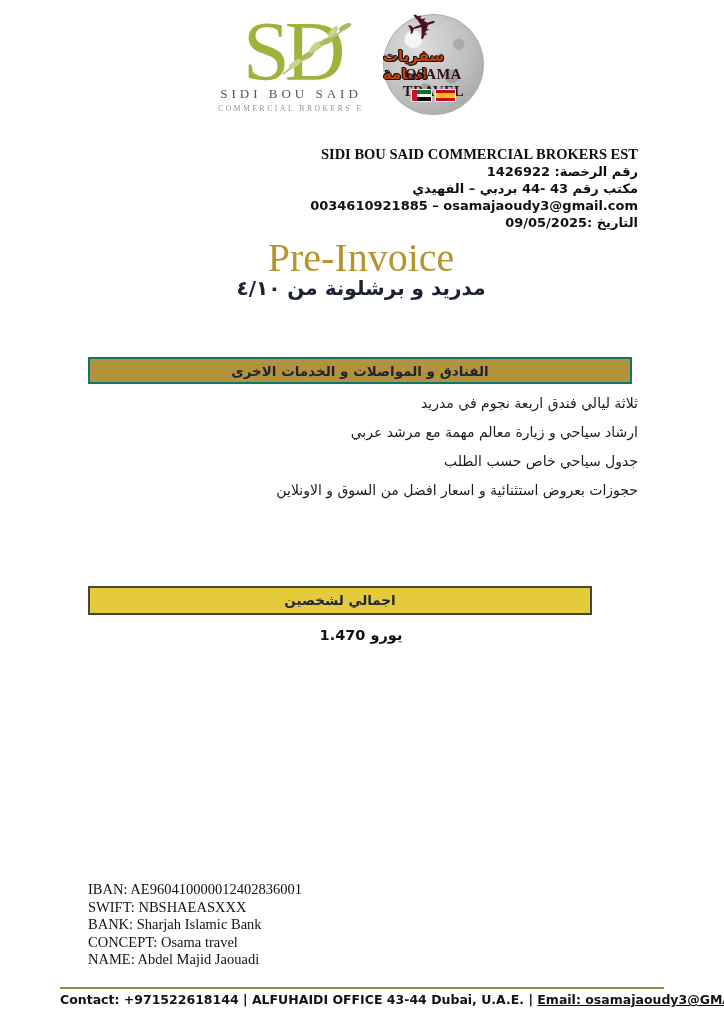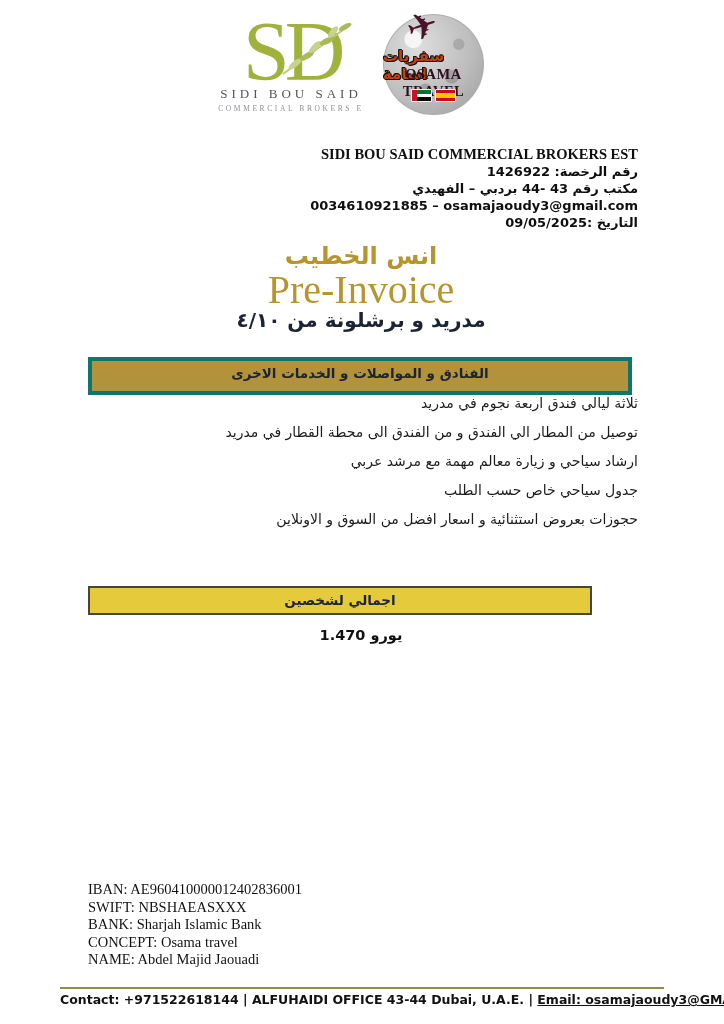--- a/index.html
+++ b/index.html
@@ -60,22 +60,22 @@
   .hdr-company{font-family:"Liberation Serif",serif;font-weight:bold;font-size:14.5px;color:#0f0f0f;}
   .hdr-line{font-weight:bold;font-size:13px;color:#0f0f0f;}
 
   
   .title-block{position:absolute;left:88px;top:240px;width:546px;text-align:center;}
   .client-name{font-weight:bold;font-size:24px;line-height:32px;color:var(--accent-gold);}
   .doc-type{font-family:Liberation Serif, serif;font-size:40px;line-height:36px;color:var(--accent-gold);}
   .trip-line{font-weight:bold;font-size:20px;line-height:25px;color:var(--heading-navy);}
 
   
-  .banner1{position:absolute;left:88px;top:357px;width:544px;height:38px;
-    background:var(--banner1-bg);border:4px solid #0f766e;
+  .banner1{position:absolute;left:88px;top:357px;width:544px;height:27px;
+    background:var(--banner1-bg);border:2px solid #0f766e;
     text-align:center;line-height:25px;font-weight:bold;font-size:13.5px;color:var(--heading-navy);}
   .banner2{position:absolute;left:88px;top:586px;width:504px;height:29px;
     background:var(--banner2-bg);border:2px solid var(--banner2-border);
     text-align:center;line-height:25px;font-weight:bold;font-size:13.5px;color:var(--heading-navy);}
 
   
   .services{position:absolute;right:86px;left:88px;top:389px;text-align:right;}
   .service-item{direction:rtl;font-size:14px;line-height:29px;color:#1b1b1b;white-space:nowrap;}
 
   
@@ -125,30 +125,28 @@
 
 <div class="header-block">
   <div class="hdr-company">SIDI BOU SAID COMMERCIAL BROKERS EST</div>
   <div class="hdr-line" dir="rtl">رقم الرخصة: 1426922</div>
   <div class="hdr-line" dir="rtl">مكتب رقم 43 -44 بردبي – الفهيدي</div>
   <div class="hdr-line" dir="ltr">0034610921885 – osamajaoudy3@gmail.com</div>
   <div class="hdr-line" dir="rtl">التاريخ :09/05/2025</div>
 </div>
 
 <div class="title-block">
-  <div class="client-name" dir="rtl">انس الخطيب</div>
   <div class="doc-type">Pre-Invoice</div>
   <div class="trip-line" dir="rtl">مدريد و برشلونة من ٤/١٠</div>
 </div>
 
 <div class="banner1" dir="rtl">الفنادق و المواصلات و  الخدمات  الاخرى</div>
 
 <div class="services">
   <div class="service-item">ثلاثة ليالي فندق اربعة نجوم في مدريد</div>
-  <div class="service-item">توصيل من المطار الي الفندق  و من الفندق الى محطة القطار في مدريد</div>
   <div class="service-item">ارشاد سياحي و زيارة معالم مهمة مع مرشد عربي</div>
   <div class="service-item">جدول سياحي خاص حسب الطلب</div>
   <div class="service-item">حجوزات بعروض استثنائية و اسعار افضل من السوق و الاونلاين</div>
 </div>
 
 <div class="banner2" dir="rtl">اجمالي لشخصين</div>
 <div class="total-amount">يورو 1.470</div>
 
 <div class="bank-block">
   <div>IBAN: AE960410000012402836001</div>

